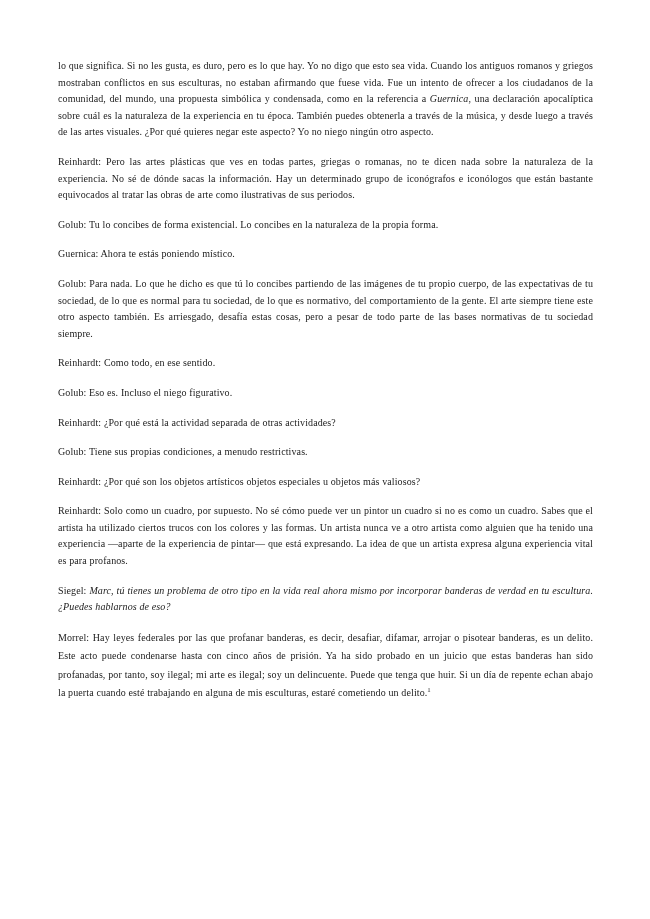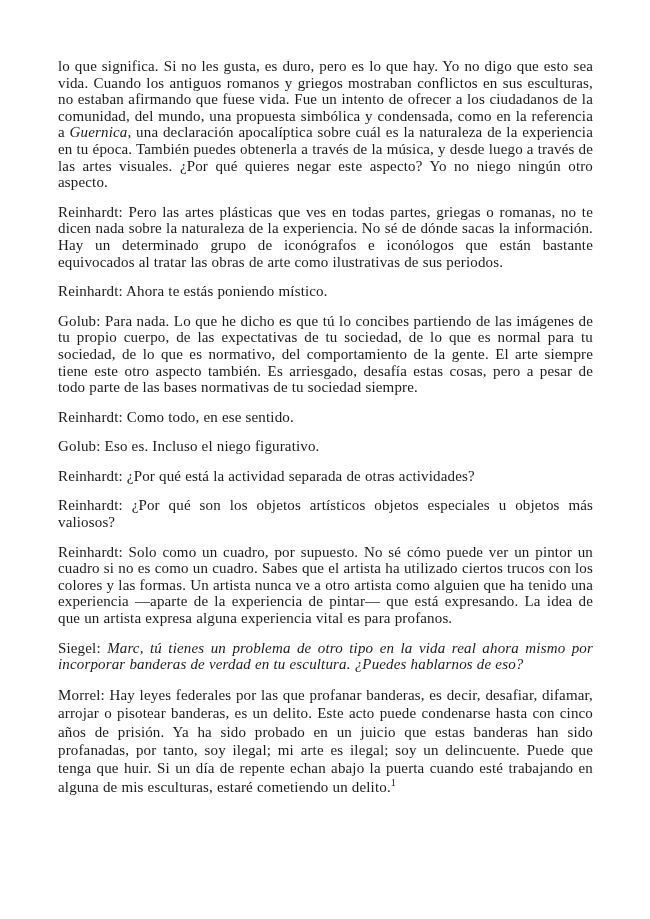--- a/index.html
+++ b/index.html
@@ -22,21 +22,21 @@
     overflow: hidden;
   }
   .text-column {
     position: absolute;
     left: 58px;
     top: 58px;
     width: 535px;
   }
   .para {
     margin: 0 0 13px 0;
-    font-size: 15px;
+    font-size: 10px;
     line-height: 16.6px;
     text-align: justify;
     text-justify: inter-word;
     hyphens: none;
     -webkit-hyphens: none;
     letter-spacing: 0.01em;
     word-spacing: 0.01em;
   }
   .para:last-child {
     margin-bottom: 2px;
@@ -59,31 +59,33 @@
 </head>
 <body>
 
 <div class="page">
   <div class="text-column">
 
     <p class="para"><span>lo que significa. Si no les gusta, es duro, pero es lo que hay. Yo no digo que esto sea vida. Cuando los antiguos romanos y griegos mostraban conflictos en sus esculturas, no estaban afirmando que fuese vida. Fue un intento de ofrecer a los ciudadanos de la comunidad, del mundo, una propuesta simbólica y condensada, como en la referencia a </span><em class="it">Guernica</em><span>, una declaración apocalíptica sobre cuál es la naturaleza de la experiencia en tu época. También puedes obtenerla a través de la música, y desde luego a través de las artes visuales. ¿Por qué quieres negar este aspecto? Yo no niego ningún otro aspecto.</span></p>
 
     <p class="para">Reinhardt: Pero las artes plásticas que ves en todas partes, griegas o romanas, no te dicen nada sobre la naturaleza de la experiencia. No sé de dónde sacas la información. Hay un determinado grupo de iconógrafos e iconólogos que están bastante equivocados al tratar las obras de arte como ilustrativas de sus periodos.</p>
 
+    <p class="para">Golub: Tu lo concibes de forma existencial. Lo concibes en la naturaleza de la propia forma.</p>
 
-    <p class="para">Reinhardt: Ahora te estás poniendo místico.</p>
+    <p class="para">Guernica: Ahora te estás poniendo místico.</p>
 
     <p class="para">Golub: Para nada. Lo que he dicho es que tú lo concibes partiendo de las imágenes de tu propio cuerpo, de las expectativas de tu sociedad, de lo que es normal para tu sociedad, de lo que es normativo, del comportamiento de la gente. El arte siempre tiene este otro aspecto también. Es arriesgado, desafía estas cosas, pero a pesar de todo parte de las bases normativas de tu sociedad siempre.</p>
 
     <p class="para">Reinhardt: Como todo, en ese sentido.</p>
 
     <p class="para">Golub: Eso es. Incluso el niego figurativo.</p>
 
     <p class="para">Reinhardt: ¿Por qué está la actividad separada de otras actividades?</p>
 
+    <p class="para">Golub: Tiene sus propias condiciones, a menudo restrictivas.</p>
 
     <p class="para">Reinhardt: ¿Por qué son los objetos artísticos objetos especiales u objetos más valiosos?</p>
 
 
     <p class="para">Reinhardt: Solo como un cuadro, por supuesto. No sé cómo puede ver un pintor un cuadro si no es como un cuadro. Sabes que el artista ha utilizado ciertos trucos con los colores y las formas. Un artista nunca ve a otro artista como alguien que ha tenido una experiencia —aparte de la experiencia de pintar— que está expresando. La idea de que un artista expresa alguna experiencia vital es para profanos.</p>
 
     <p class="para"><span class="speaker-roman">Siegel: </span><em class="it">Marc, tú tienes un problema de otro tipo en la vida real ahora mismo por incorporar banderas de verdad en tu escultura. ¿Puedes hablarnos de eso?</em></p>
 
     <p class="para loose"><span>Morrel: Hay leyes federales por las que profanar banderas, es decir, desafiar, difamar, arrojar o pisotear banderas, es un delito. Este acto puede condenarse hasta con cinco años de prisión. Ya ha sido probado en un juicio que estas banderas han sido profanadas, por tanto, soy ilegal; mi arte es ilegal; soy un delincuente. Puede que tenga que huir. Si un día de repente echan abajo la puerta cuando esté trabajando en alguna de mis esculturas, estaré cometiendo un delito.</span><sup class="footnote-ref">1</sup></p>
 

